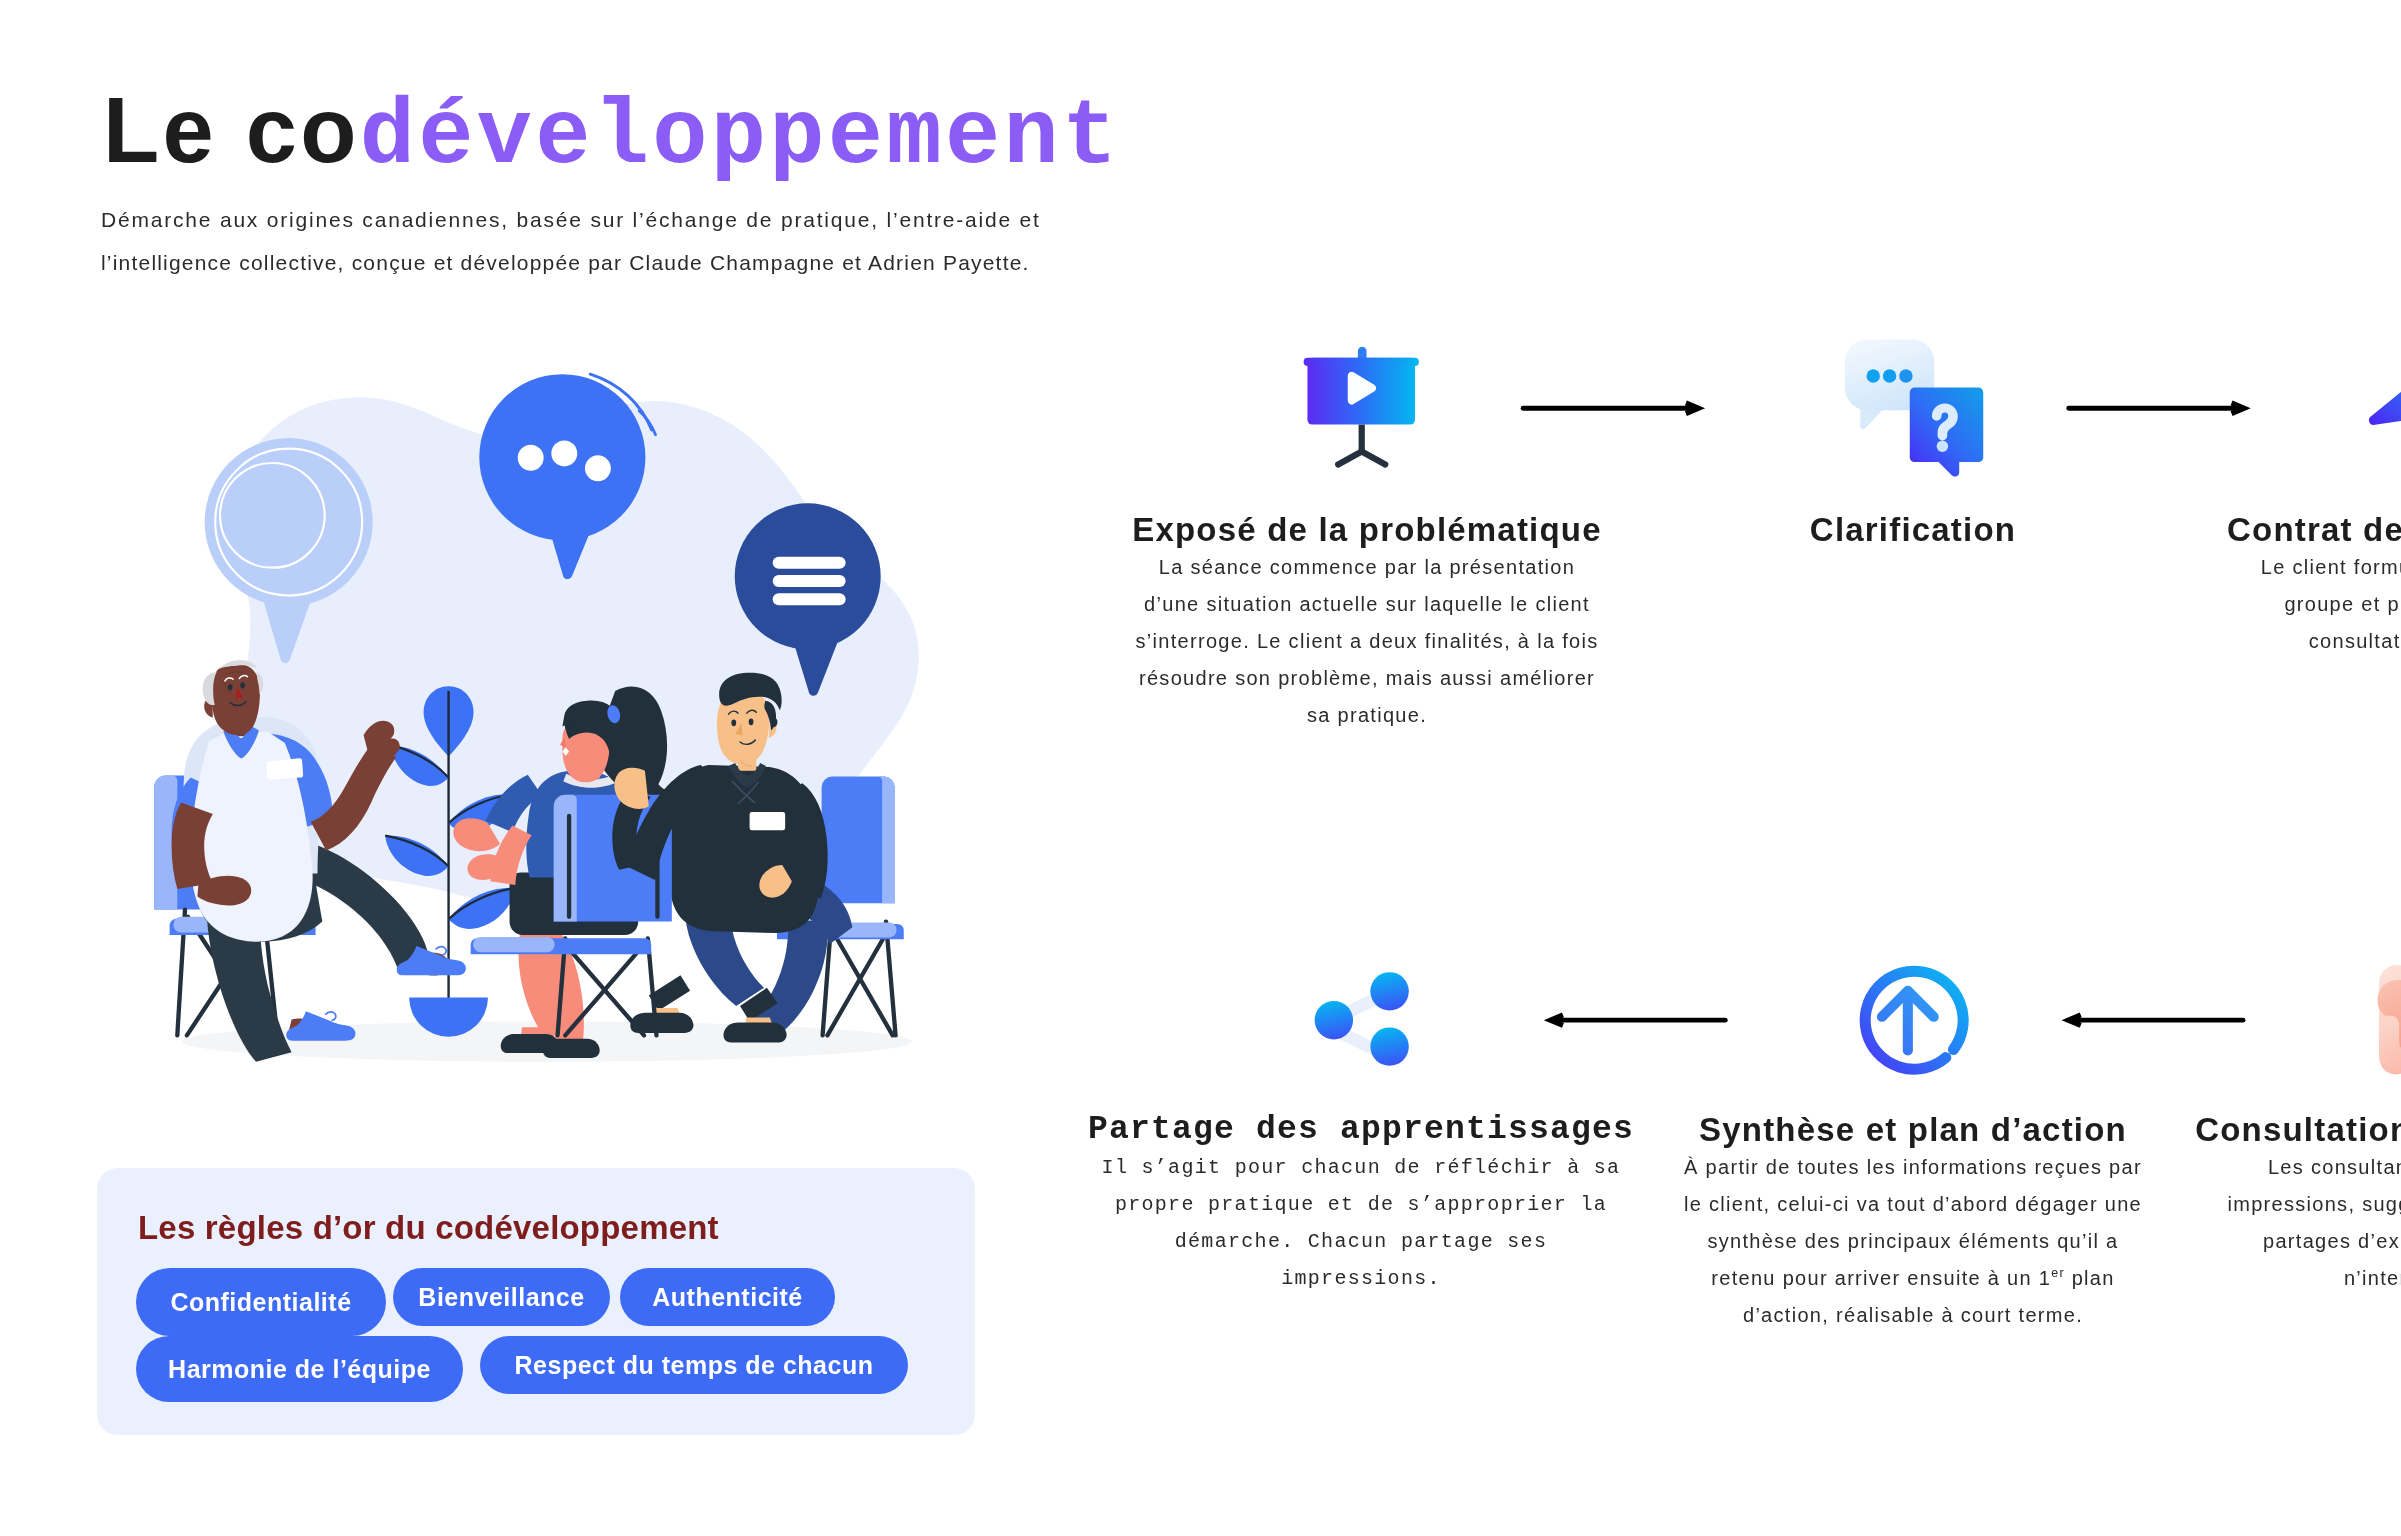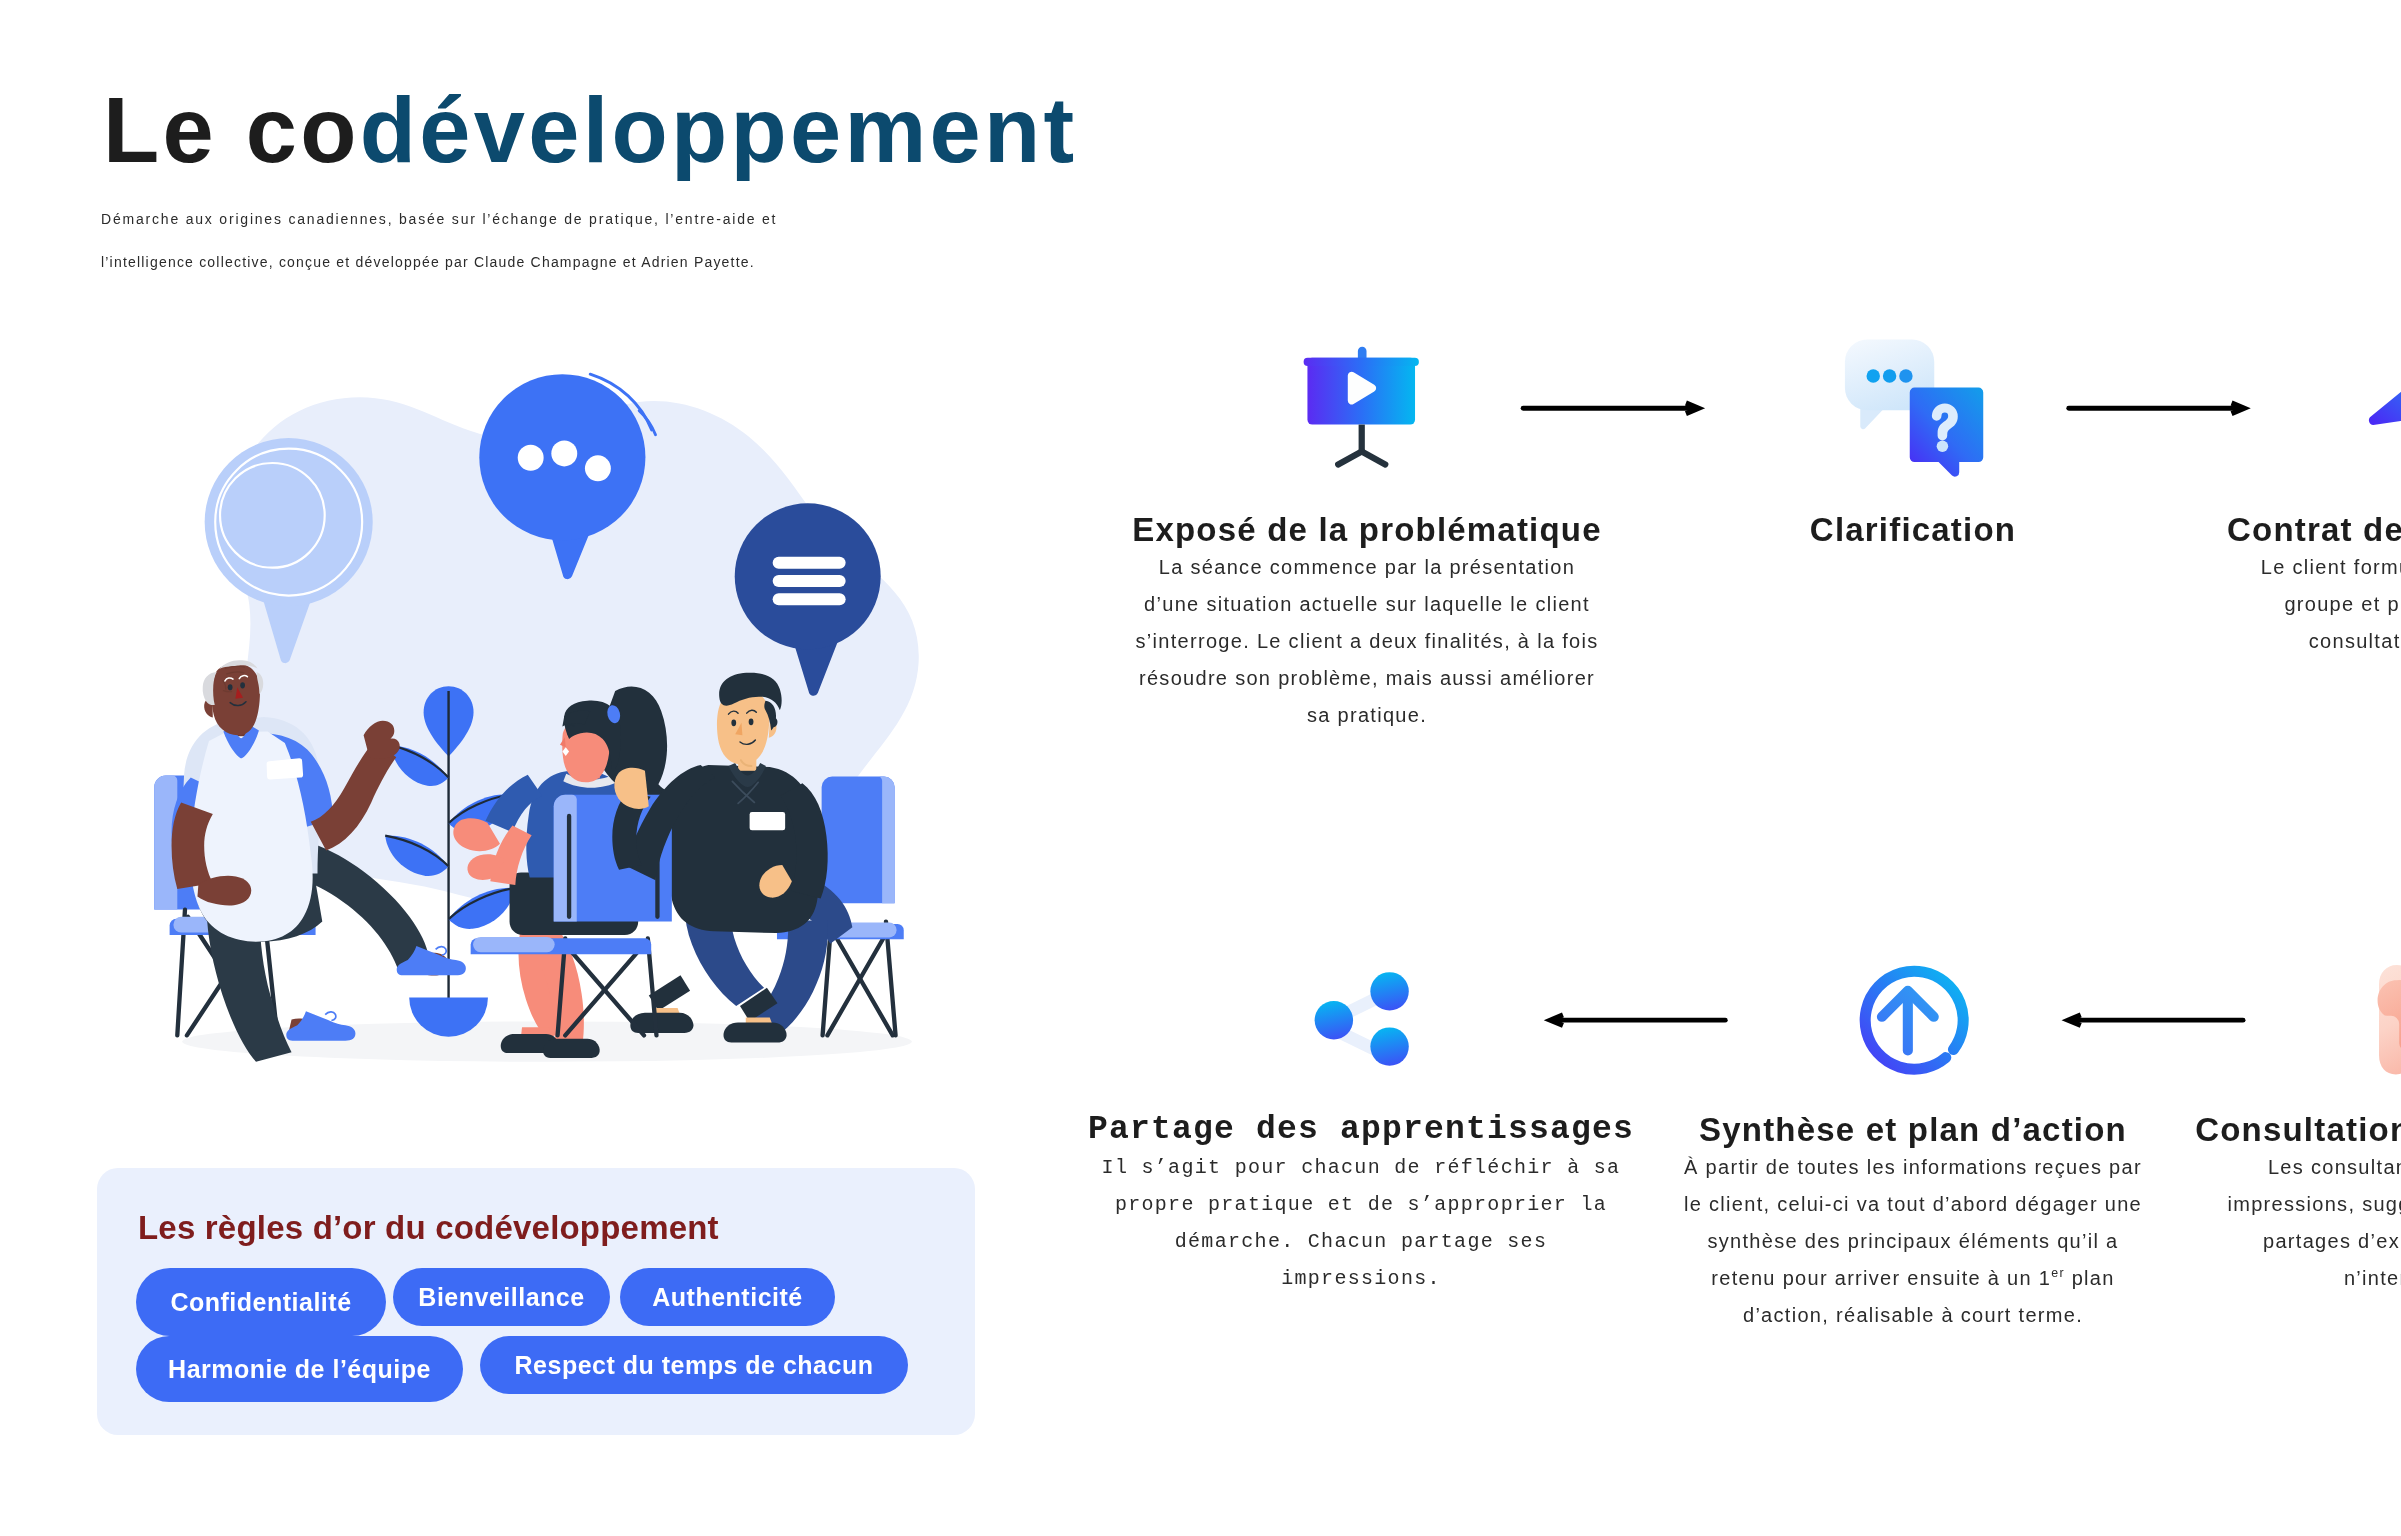--- a/index.html
+++ b/index.html
@@ -4,22 +4,22 @@
 <style>
   html,body{margin:0;padding:0;}
   body{width:2734px;height:1537px;background:#ffffff;
        font-family:"Liberation Sans",sans-serif;overflow:hidden;position:relative;}
   .page{position:absolute;left:0;top:0;width:2734px;height:1537px;}
 
   
   #title{position:absolute;left:103px;top:99px;font-size:92px;line-height:63px;
          font-weight:bold;letter-spacing:3.3px;white-space:nowrap;}
   #title .blk{color:#1d1d1d;}
-  #title .blu{color:#0c4a6e;}
-  #subtitle{position:absolute;left:101px;top:198px;font-size:14px;line-height:43px;
+  #title .blu{color:#8b5cf6;font-family:Liberation Mono, monospace;}
+  #subtitle{position:absolute;left:101px;top:198px;font-size:21px;line-height:43px;
             color:#2b2b2b;white-space:nowrap;font-weight:400;}
   #subtitle>div:nth-child(1){letter-spacing:1.8px;}
   #subtitle>div:nth-child(2){letter-spacing:1.2px;}
 
   
   #illus{position:absolute;left:134px;top:355px;width:826px;height:725px;}
 
   
   #rules{position:absolute;left:97px;top:1168px;width:878px;height:267px;
          background:#eaf0fd;border-radius:21px;}

